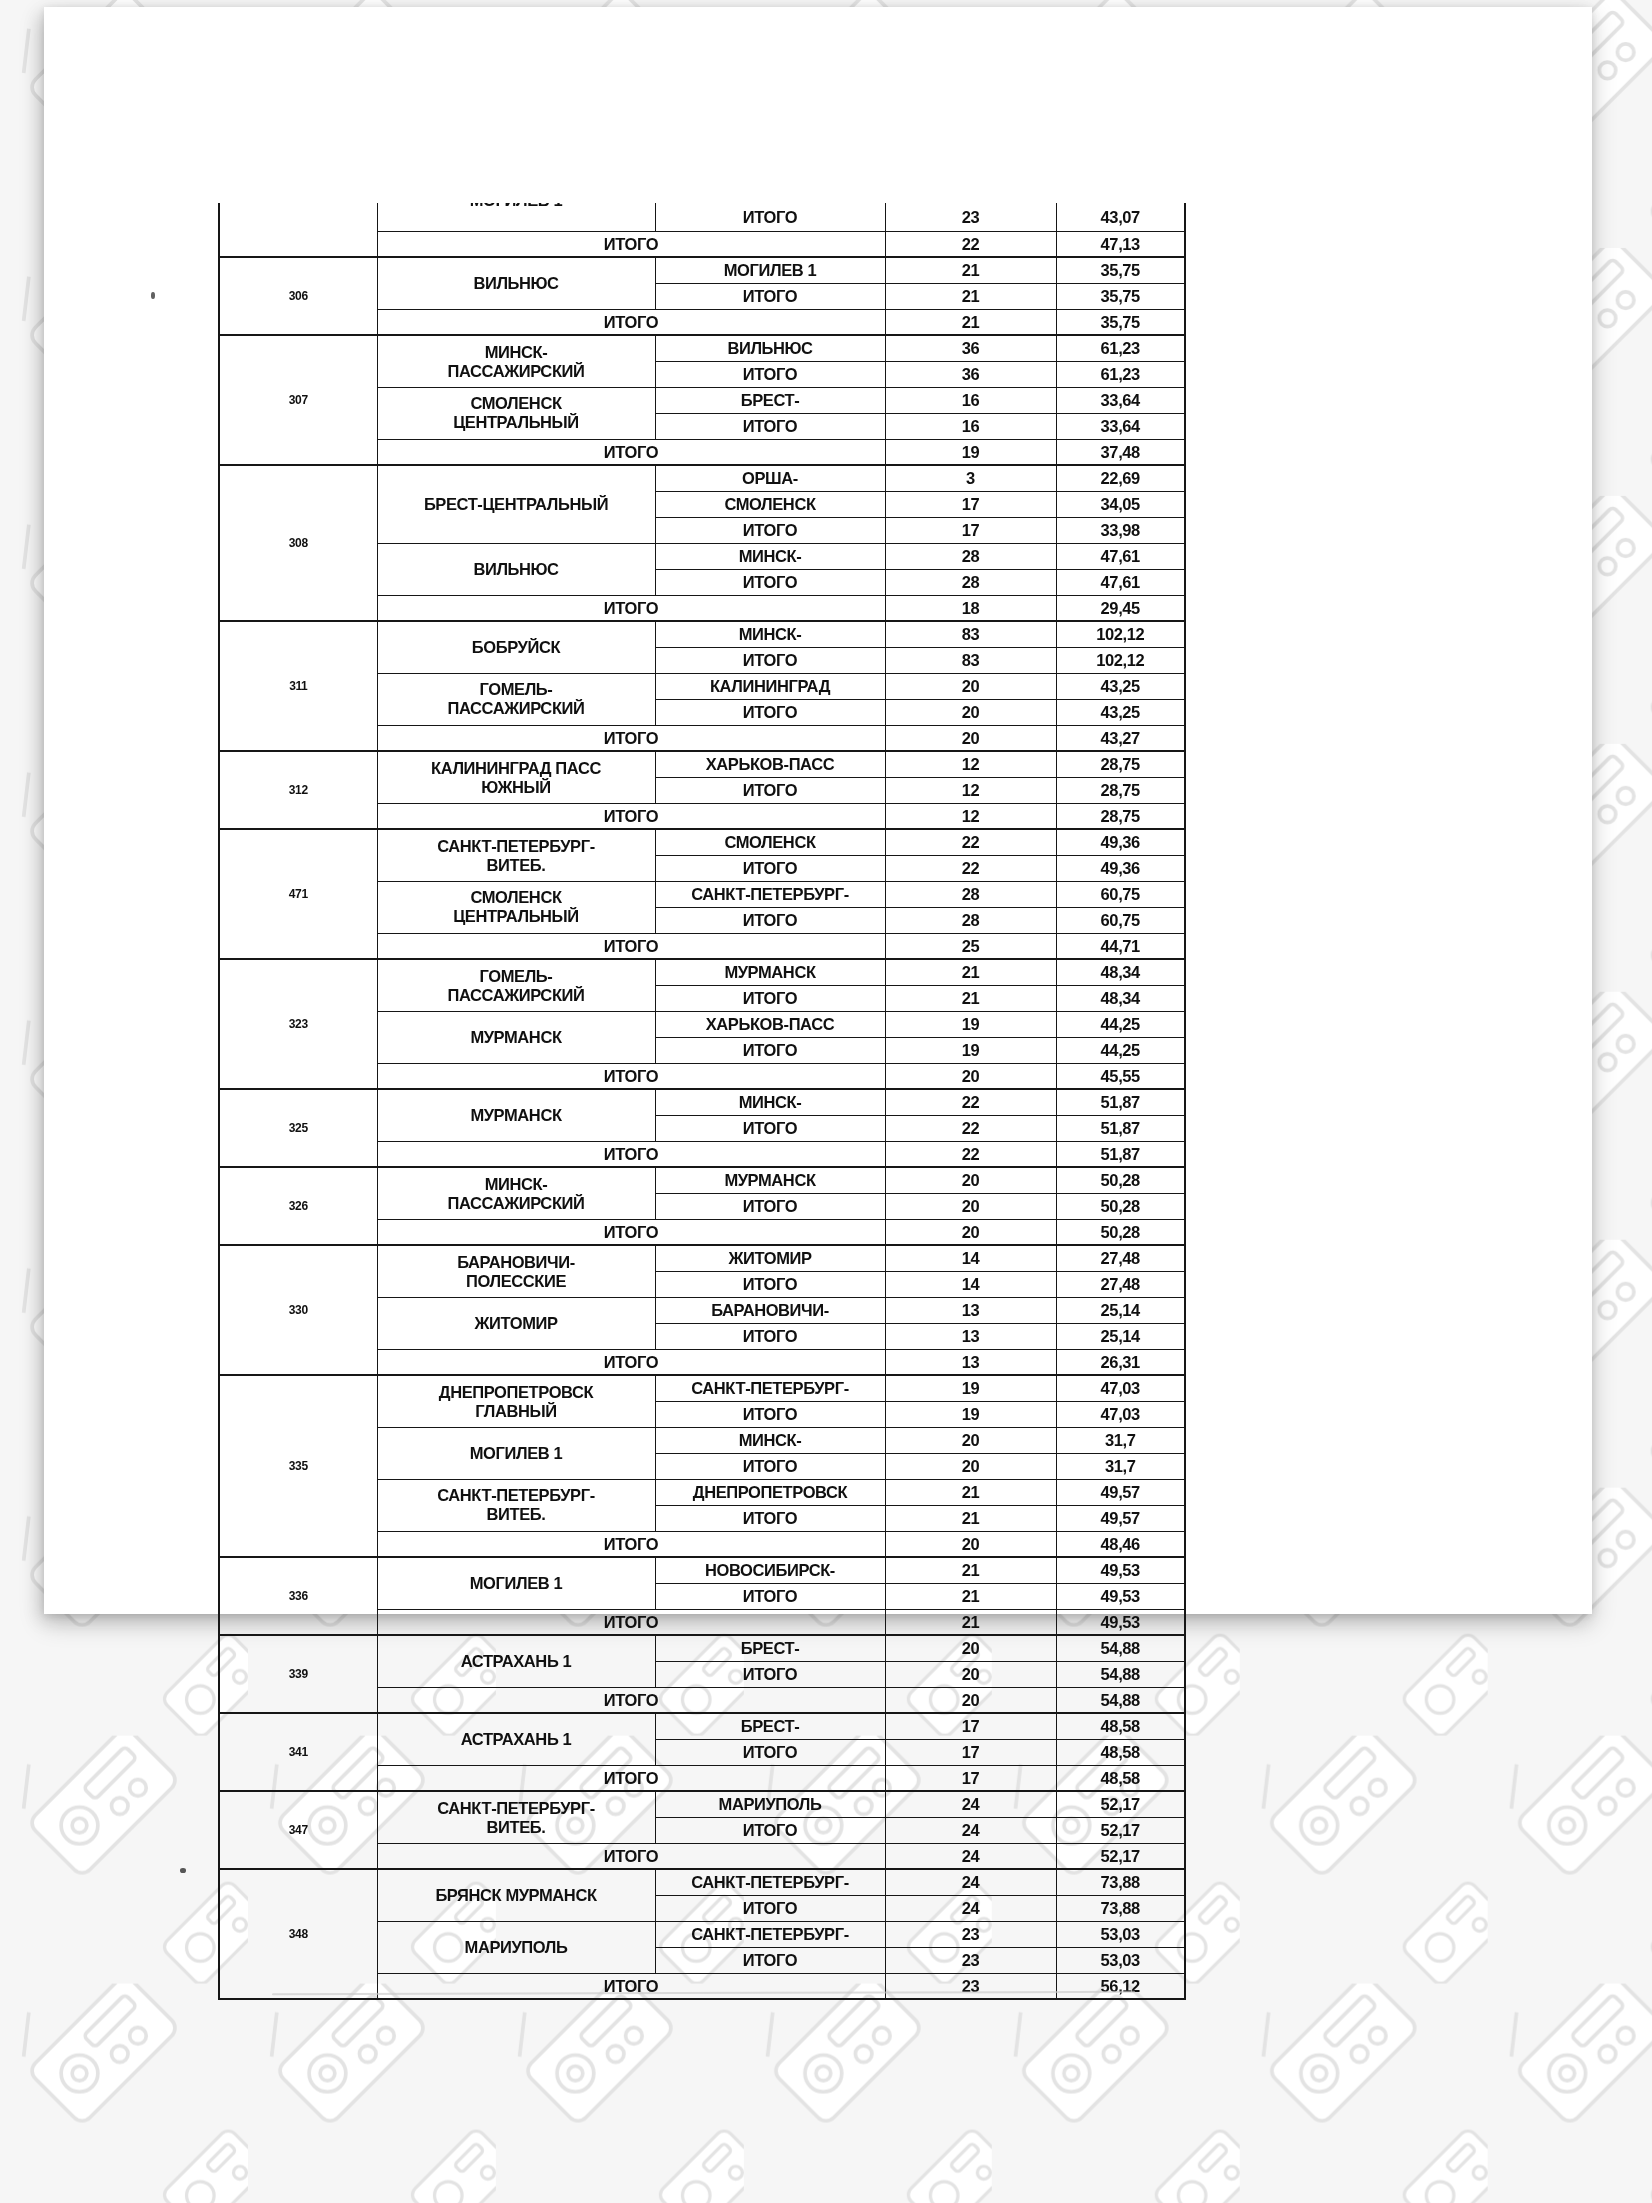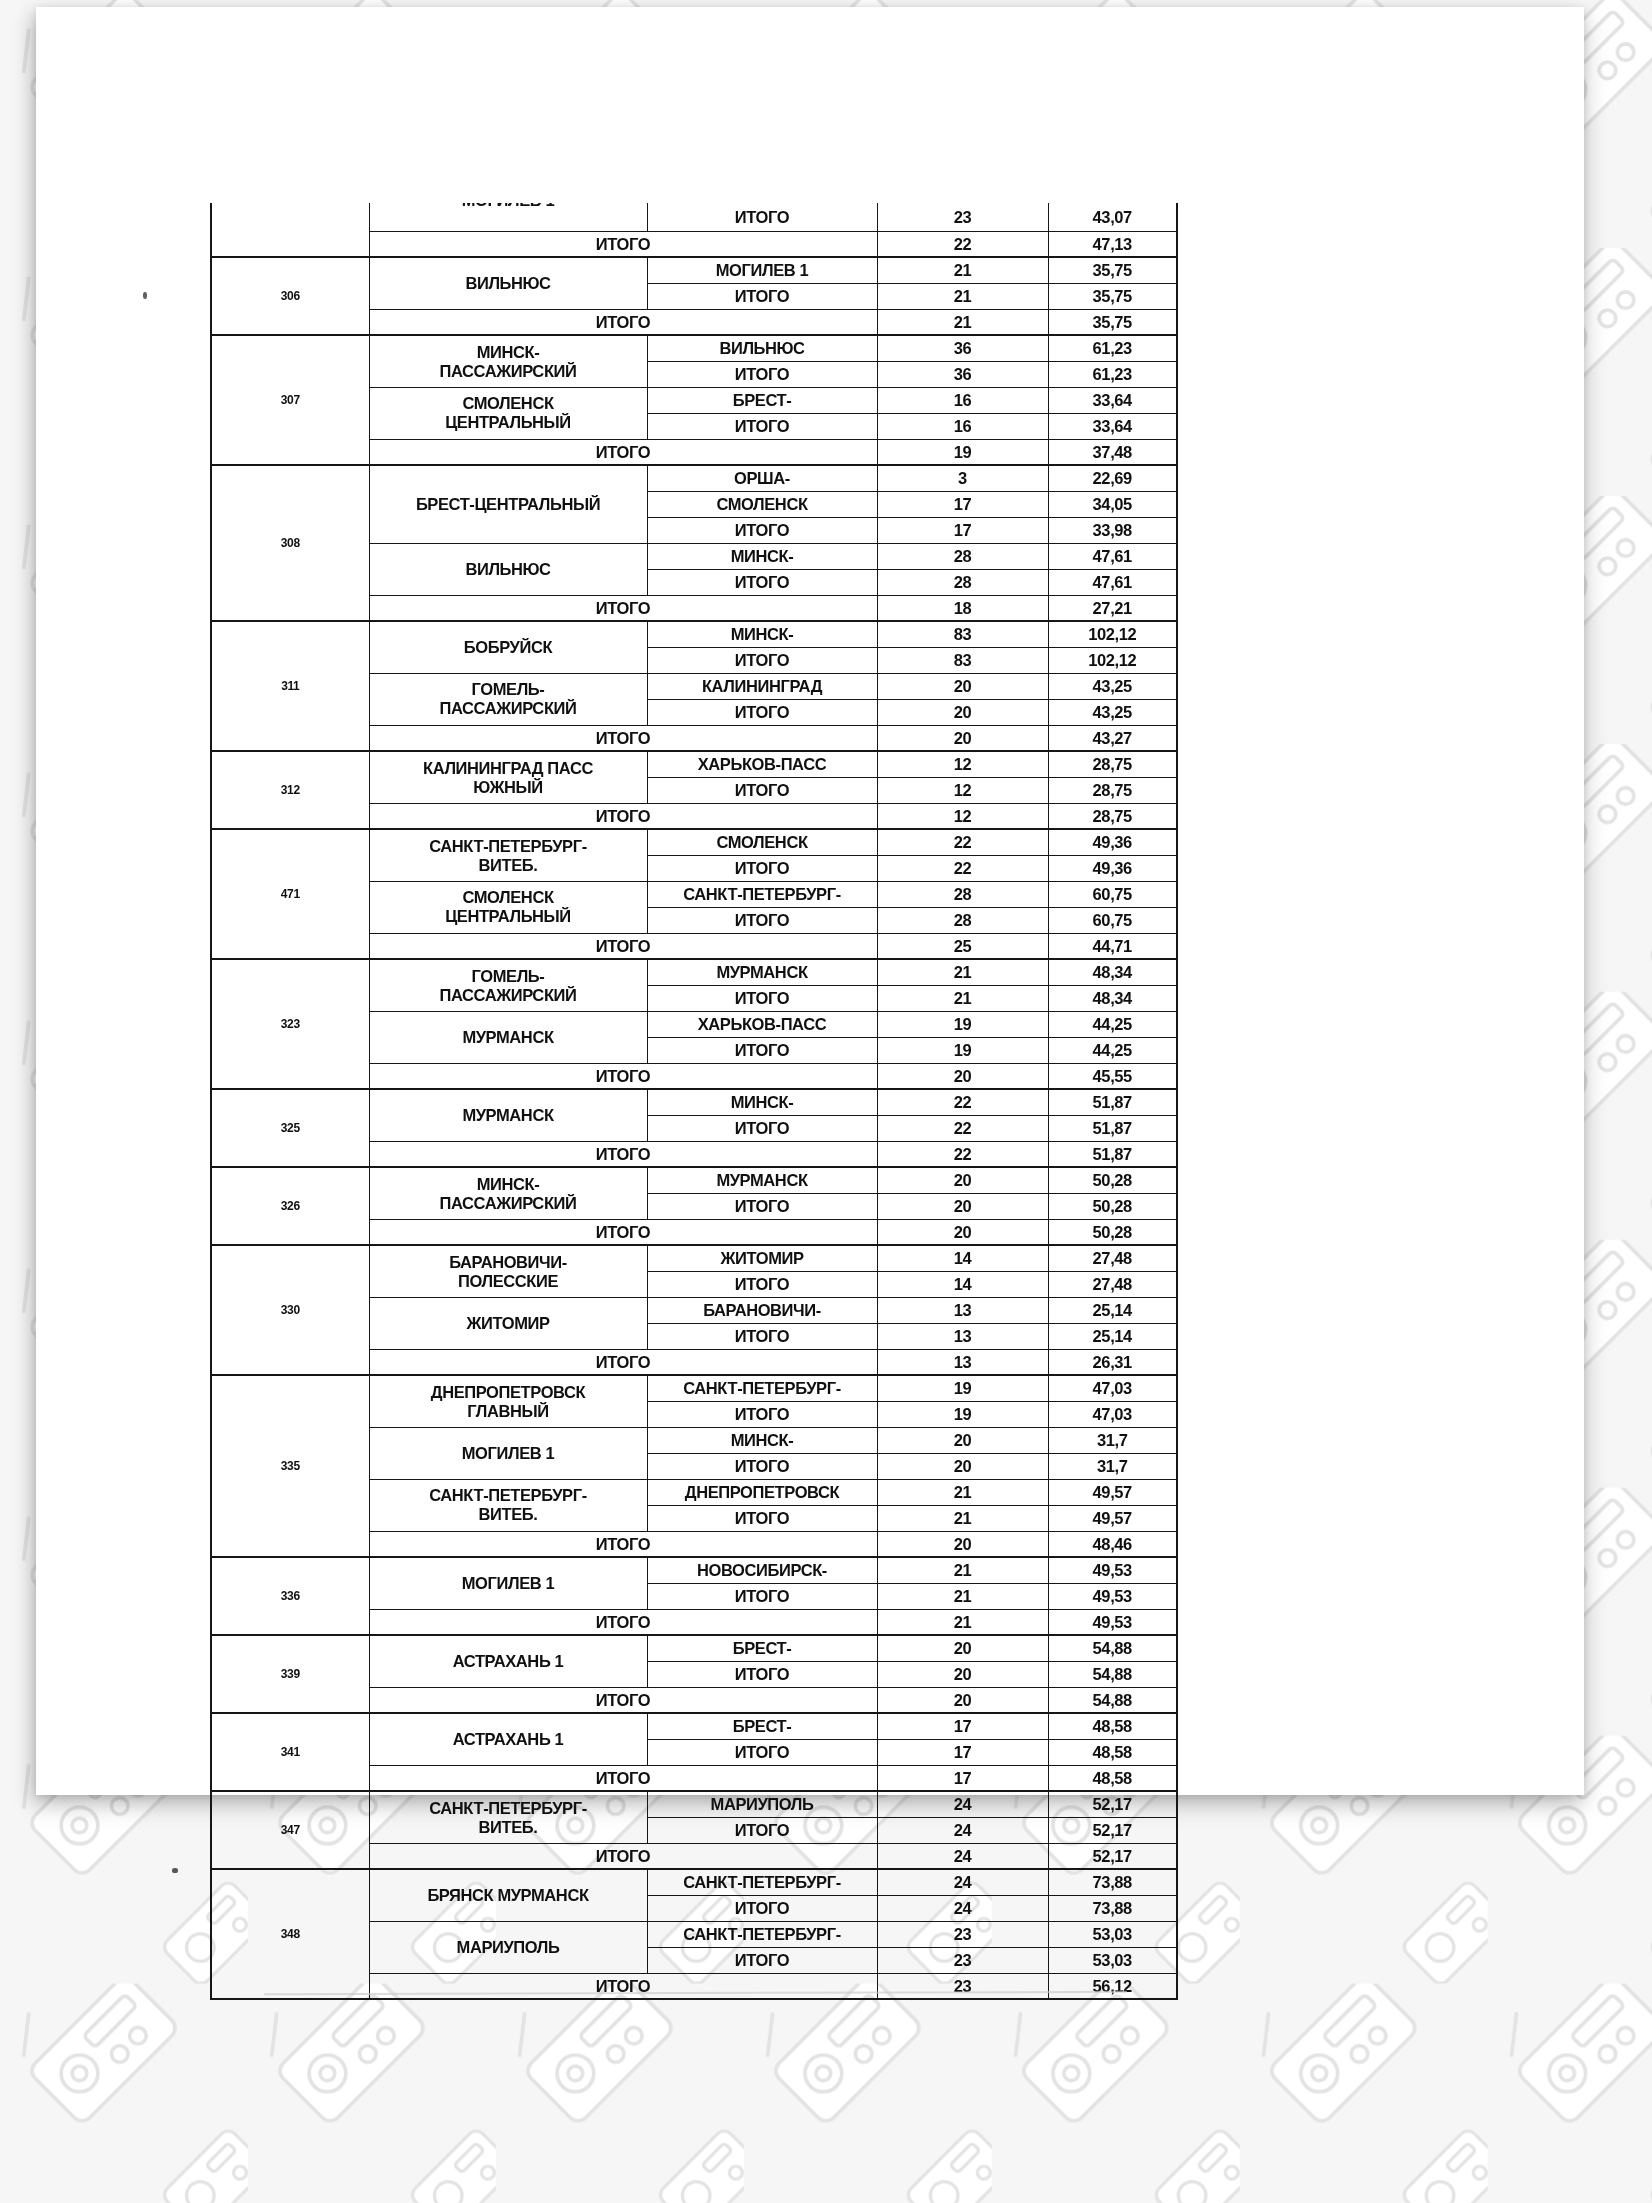--- a/index.html
+++ b/index.html
@@ -3,21 +3,21 @@
 <meta charset="utf-8">
 <style>
   html,body{margin:0;padding:0;}
   body{
     width:1653px;height:2204px;position:relative;overflow:hidden;
     background:#f6f6f6;
     font-family:"Liberation Sans","DejaVu Sans",sans-serif;
   }
   #bg-pattern{position:absolute;left:0;top:0;z-index:0;}
   .paper{
-    position:absolute;left:36px;top:7.3px;width:1548px;height:1788px;
+    position:absolute;left:44px;top:7.3px;width:1548px;height:1607px;
     background:#ffffff;z-index:1;
     box-shadow:0 9.2px 24px rgba(0,0,0,0.20), 0 1.8px 7.3px rgba(0,0,0,0.10), -5.5px 7.3px 16.5px rgba(0,0,0,0.10);
   }
   .table-wrap{position:absolute;left:174px;top:196px;}
   table{
     border-collapse:collapse;table-layout:fixed;width:965px;
     border:2.8px solid #161616;border-top:none;
   }
   td{
     border:1.8px solid #161616;
@@ -165,21 +165,21 @@
             <td>47,61</td>
           </tr>
           <tr>
             <td>ИТОГО</td>
             <td>28</td>
             <td>47,61</td>
           </tr>
           <tr>
             <td colspan="2">ИТОГО</td>
             <td>18</td>
-            <td>27,21</td>
+            <td>29,45</td>
           </tr>
           <tr>
             <td class="num block-top" rowspan="5">311</td>
             <td class="station block-top" rowspan="2">БОБРУЙСК</td>
             <td class="block-top">МИНСК-</td>
             <td class="block-top">83</td>
             <td class="block-top">102,12</td>
           </tr>
           <tr>
             <td>ИТОГО</td>

